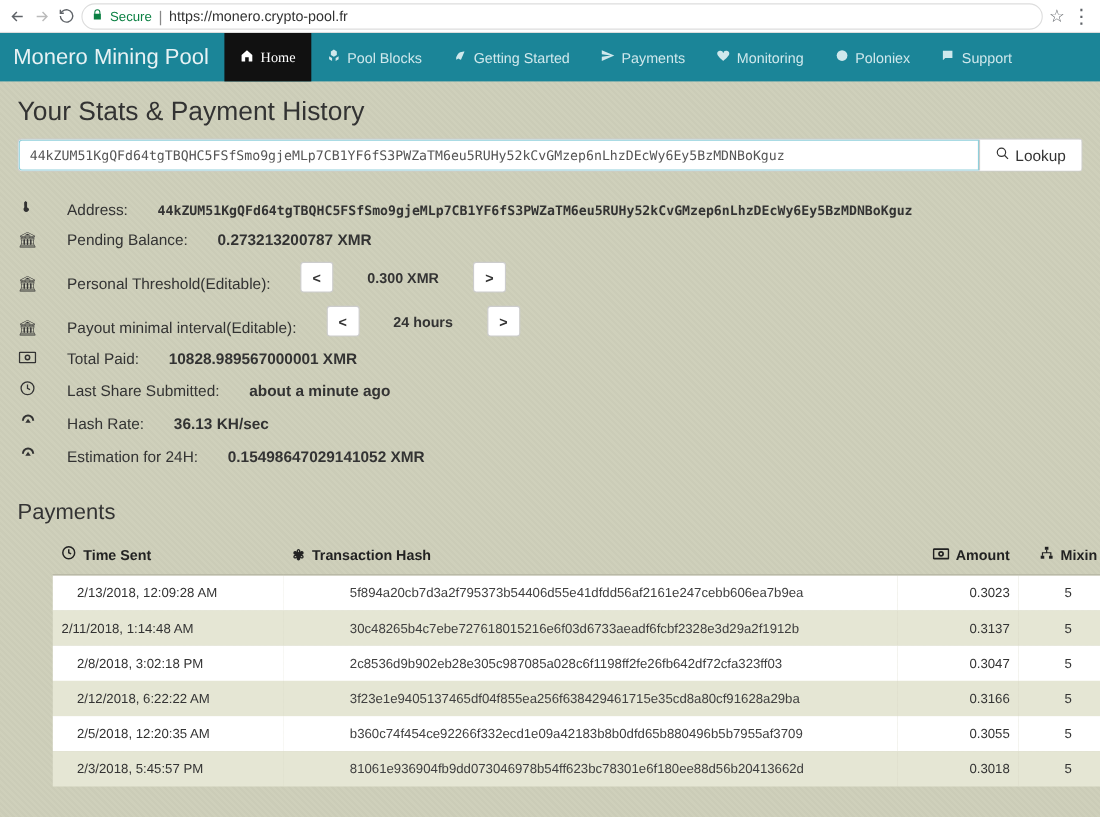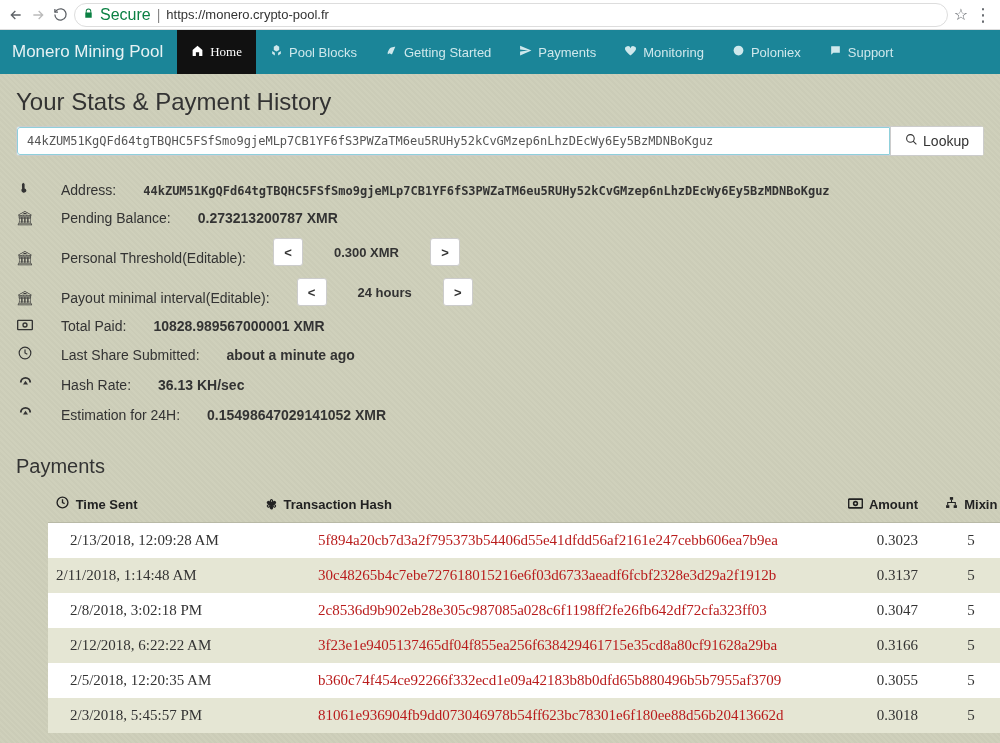--- a/index.html
+++ b/index.html
@@ -15,27 +15,27 @@
   align-items: center;
   padding: 0 8px;
   border-bottom: 1px solid #ddd;
   gap: 6px;
   background: #fff;
 }
 .browser-bar .nav-icon { width: 16px; height: 16px; display:flex; align-items:center; justify-content:center; color:#5f6368; }
 .browser-bar .nav-icon.disabled { color: #bbb; }
 .addr-wrap { flex:1; display:flex; align-items:center; border:1px solid #ddd; border-radius:14px; height:24px; padding:0 8px; gap:6px; }
 .addr-wrap .lock { color:#0b8043; font-size:12px; }
-.addr-wrap .secure { color:#0b8043; font-size:16px; }
+.addr-wrap .secure { color:#0b8043; font-size:12px; }
 .addr-wrap .url { font-size:13px; color:#333; flex:1; white-space:nowrap; overflow:hidden; }
 .browser-bar .star { color:#5f6368; font-size:16px; }
 .browser-bar .dots { color:#5f6368; font-size:18px; line-height:1; }
 .viewport { height: 713px; overflow-y: scroll; background:#cfd0bb; background-image: repeating-linear-gradient(45deg, rgba(0,0,0,0.02) 0 2px, transparent 2px 4px); }
 .navbar { background:#1b8598; height:44px; display:flex; align-items:center; padding:0 8px 0 12px; color:#fff; }
-.navbar .brand { font-size:17px; padding-right:14px; color:#e7f2f4; }
+.navbar .brand { font-size:20px; padding-right:14px; color:#e7f2f4; }
 .navbar .navitem { display:flex; align-items:center; gap:6px; font-size:13px; padding:0 14px; height:44px; color:#cfe8ec; }
 .navbar .navitem.active { background:#111; color:#fff;font-family:Liberation Serif, serif; }
 .navbar .navitem .icn { font-size:12px; }
 .page { padding: 14px 16px 30px; }
 h2.page-title { font-size:24px; font-weight:500; color:#333; margin-bottom:10px; }
 .lookup-row { display:flex; background:#fff; border:1px solid #ccc; border-radius:3px; }
 .lookup-row input { flex:1; border:none; outline:1px solid #8fd0db; outline-offset:-1px; padding:7px 10px; font-family:Menlo,Consolas,monospace; font-size:12px; color:#555; border-radius:3px 0 0 3px; }
 .lookup-btn { border:none; border-left:1px solid #ccc; background:#fff; padding: 0 14px; font-size:14px; color:#333; display:flex; align-items:center; gap:5px; cursor:pointer; }
 .stats { margin-top:18px; }
 .stat-row { display:flex; align-items:flex-end; gap:27px; padding:6px 0; font-size:14px; color:#333; }
@@ -43,24 +43,24 @@
 .stat-row .label { }
 .stat-row .val { font-weight:700; color:#333; }
 .stat-row .mono { font-family:Menlo,Consolas,monospace; font-size:12px; font-weight:700; }
 .btn-sq { background:#fff; border:1px solid #ccc; border-radius:3px; height:28px; min-width:30px; padding:0 8px; display:inline-flex; align-items:center; justify-content:center; font-weight:700; font-size:13px; color:#333; cursor:pointer; }
 .btn-mid { background:#fff; border:1px solid #ccc; border-radius:3px; height:28px; padding:0 10px; display:inline-flex; align-items:center; font-weight:700; font-size:13px; }
 h3.section-title { font-size:20px; font-weight:500; margin-top:26px; margin-bottom:8px; color:#333; }
 table.payments { width:100%; border-collapse:collapse; font-size:13px;margin-left:32px; }
 table.payments th { text-align:left; padding:10px 8px; font-weight:700; color:#222; border-bottom:1px solid #b8b9a6; background:transparent; }
 table.payments th.ar, table.payments td.ar { text-align:right; }
 table.payments th.ac, table.payments td.ac { text-align:center; }
-table.payments td { padding:9px 8px; font-family:Liberation Serif, serif; font-size:15px; color:#333; }
+table.payments td { padding:9px 8px; font-family:Liberation Sans, sans-serif; font-size:12px; color:#333; }
 table.payments tbody tr:nth-child(odd) { background:#fff; }
 table.payments tbody tr:nth-child(even) { background:#e5e6d4; }
-table.payments td.hash a { color:#b91c1c; text-decoration:none; }
+table.payments td.hash a { color:#404040; text-decoration:none; }
 .th-icon { margin-right:3px; }
 </style>
 </head>
 <body>
 
 <div class="browser-bar">
   <div class="nav-icon">
     <svg width="16" height="16" viewBox="0 0 24 24" fill="none" stroke="currentColor" stroke-width="2">
         <path d="M19 12H5M11 18l-6-6 6-6"></path>
       </svg>

